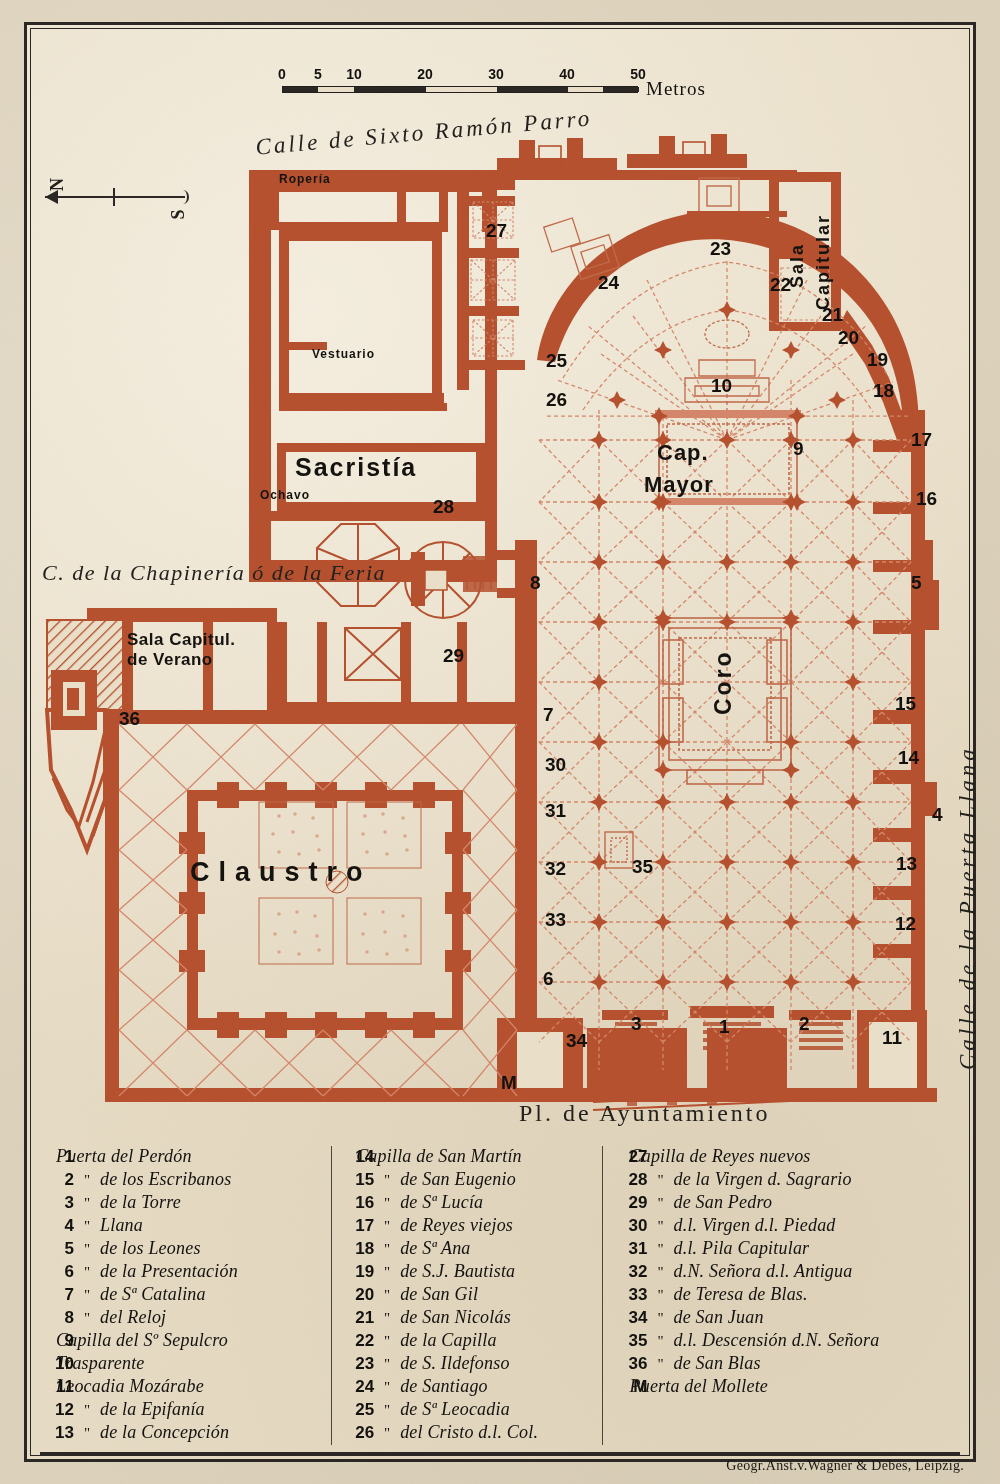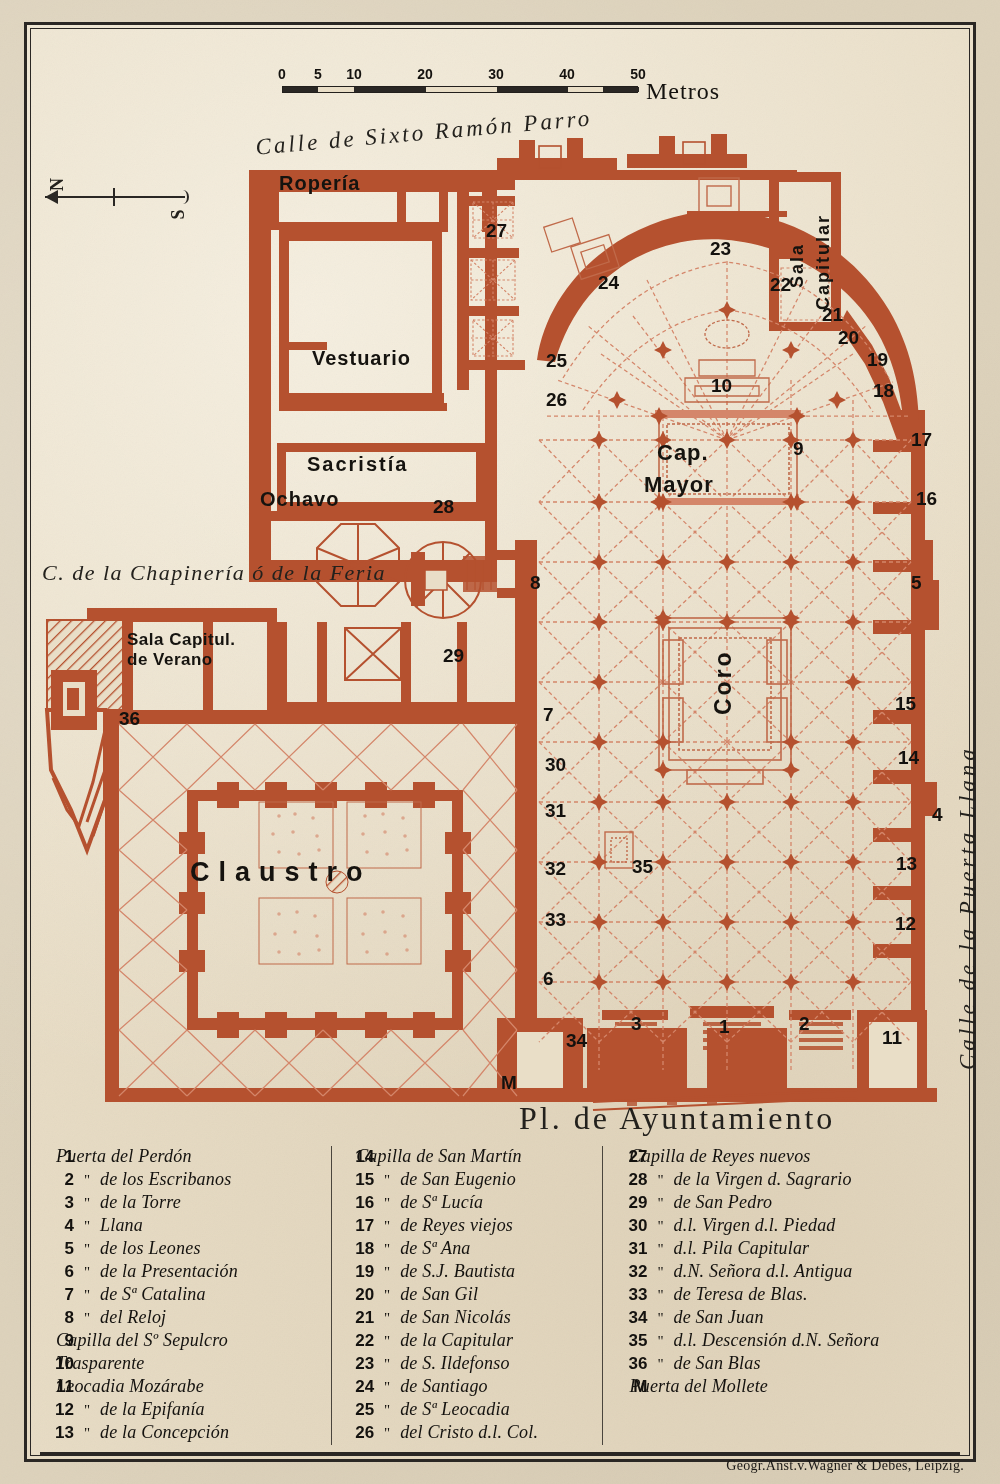--- a/index.html
+++ b/index.html
@@ -49,42 +49,42 @@
   #scale .nums{position:relative;height:18px;}
   #scale .nums span{
     position:absolute;top:0;font-family:"Liberation Sans", sans-serif;
     font-weight:bold;font-size:14px;color:#14120f;transform:translateX(-50%);
   }
   #scale .bar{position:absolute;top:20px;left:0;width:356px;height:7px;
     border:1px solid #221f1c;box-sizing:border-box;background:#e9dec7;}
   #scale .bar i{position:absolute;top:0;height:5px;background:#2a2724;display:block;}
   #scale .metros{
     position:absolute;left:364px;top:12px;
-    font-family:"Liberation Serif", serif;font-size:24px;color:#14120f;
+    font-family:"Liberation Serif", serif;font-size:19px;color:#14120f;
     letter-spacing:1px;
   }
 
   
   #map{position:absolute;left:27px;top:110px;width:946px;height:1020px;}
   #map svg{display:block;}
 
   
   .lbl{position:absolute;color:#1b1916;white-space:nowrap;}
   .street{
     font-family:"Liberation Serif", serif;font-style:italic;
     font-size:23px;letter-spacing:3px;color:#23211d;
   }
   .street-up{
     font-family:"Liberation Serif", serif;font-style:italic;
     font-size:23px;letter-spacing:4px;color:#23211d;
     transform-origin:0 0;
   }
   .room{
     font-family:"Liberation Sans", sans-serif;font-weight:bold;
-    font-size:20px;letter-spacing:1px;color:#15130f;
+    font-size:12px;letter-spacing:1px;color:#15130f;
   }
   .room.small{font-size:17px;line-height:19px;letter-spacing:.5px;}
   .room.vert{transform-origin:0 0;}
   .room.wide{font-size:27px;letter-spacing:9px;}
   .num{
     font-family:"Liberation Sans", sans-serif;font-weight:bold;
     font-size:19px;color:#13110e;
   }
   .compass{position:absolute;}
   .compass .ln{position:absolute;left:0;top:14px;width:140px;height:2px;background:#2a2724;}
@@ -624,27 +624,27 @@
           <path d="M660,104 L760,104" stroke="#b5512f" stroke-width="6"></path>
         </g>
       </g>
     </svg>
 
     <div class="lbl street" style="left:228px;top:10px;transform:rotate(-5deg);">Calle de Sixto Ramón Parro</div>
 
     <div class="lbl street" style="left:15px;top:450px;font-size:22px;letter-spacing:1.5px;">C. de la Chapinería ó de la Feria</div>
 
 
-    <div class="lbl" style="left:492px;top:990px;font-family:'Liberation Serif',serif;font-size:32px;letter-spacing:3px;color:#23211d;">Pl. de Ayuntamiento</div>
+    <div class="lbl" style="left:492px;top:990px;font-family:'Liberation Serif',serif;font-size:24px;letter-spacing:3px;color:#23211d;">Pl. de Ayuntamiento</div>
 
     <div class="lbl street-up" style="left:928px;top:960px;transform:rotate(-90deg);">Calle de la Puerta Llana</div>
 
     <div class="lbl room" style="left:252px;top:62px;">Ropería</div>
     <div class="lbl room" style="left:285px;top:237px;">Vestuario</div>
-    <div class="lbl room" style="left:280px;top:343px;font-size:20px;letter-spacing:2px;">Sacristía</div>
+    <div class="lbl room" style="left:268px;top:343px;font-size:25px;letter-spacing:2px;">Sacristía</div>
     <div class="lbl room" style="left:233px;top:378px;">Ochavo</div>
 
     <div class="lbl room vert" style="left:760px;top:178px;transform:rotate(-90deg);font-size:18px;letter-spacing:2px;">Sala</div>
     <div class="lbl room vert" style="left:786px;top:200px;transform:rotate(-90deg);font-size:18px;letter-spacing:2px;">Capitular</div>
 
     <div class="lbl room small" style="left:100px;top:520px;">Sala Capitul.</div>
     <div class="lbl room small" style="left:100px;top:540px;">de Verano</div>
 
     <div class="lbl room" style="left:630px;top:330px;font-size:22px;">Cap.</div>
     <div class="lbl room" style="left:617px;top:362px;font-size:22px;">Mayor</div>
@@ -809,21 +809,21 @@
             <span class="legtxt">de San Gil</span>
           </div>
           <div class="legrow">
             <span class="legnum">21</span>
             <span class="legdit">"</span>
             <span class="legtxt">de San Nicolás</span>
           </div>
           <div class="legrow">
             <span class="legnum">22</span>
             <span class="legdit">"</span>
-            <span class="legtxt">de la Capitular</span>
+            <span class="legtxt">de la Capilla</span>
           </div>
           <div class="legrow">
             <span class="legnum">23</span>
             <span class="legdit">"</span>
             <span class="legtxt">de S. Ildefonso</span>
           </div>
           <div class="legrow">
             <span class="legnum">24</span>
             <span class="legdit">"</span>
             <span class="legtxt">de Santiago</span>

